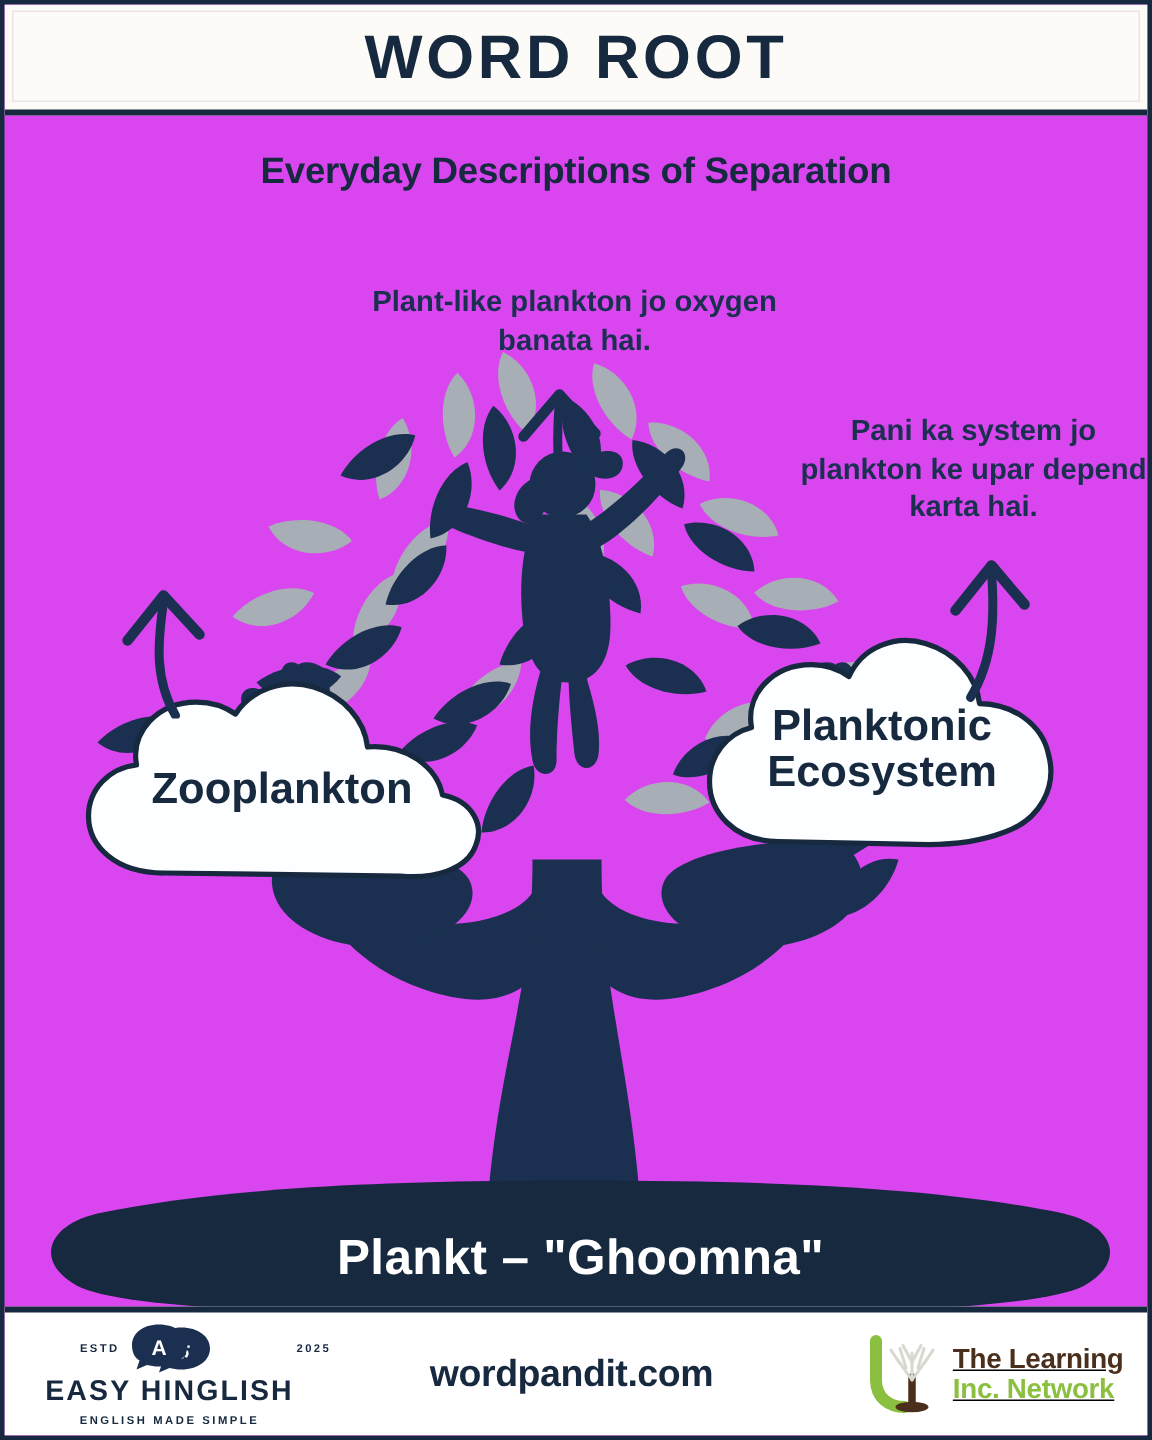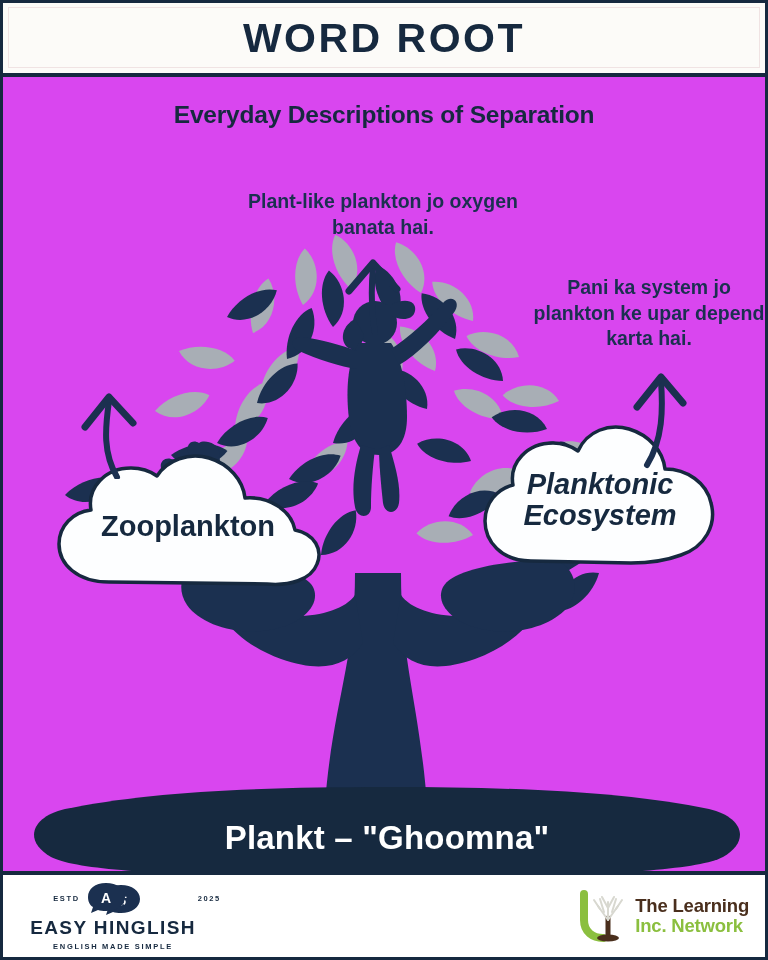--- a/index.html
+++ b/index.html
@@ -121,21 +121,21 @@
     text-align: center;
     font-weight: 800;
     color: #16293f;
     line-height: 1.06;
     pointer-events: none;
   }
   .cloud-phyto { left: 242px; top: 292px; width: 292px; height: 150px; }
   .cloud-phyto .cloud-label { font-size: 29px; padding-top: 14px; box-sizing: border-box; }
   .cloud-zoo   { left: 48px;  top: 447px; width: 274px; height: 142px; }
   .cloud-zoo .cloud-label { font-size: 29px; padding-top: 10px; box-sizing: border-box; }
-  .cloud-eco   { left: 474px; top: 418px; width: 246px; height: 150px; font-style: italic; }
+  .cloud-eco   { left: 462px; top: 418px; width: 246px; height: 150px; }
   .cloud-eco .cloud-label { font-size: 29px; padding-top: 8px; box-sizing: border-box; }
 
   
   .root-banner {
     position: absolute;
     left: 0; top: 782px;
     width: 768px;
     height: 92px;
     z-index: 6;
   }
@@ -213,20 +213,21 @@
   }
 
   
   .logo-tln {
     display: flex;
     align-items: center;
     gap: 7px;
     width: 190px;
     justify-content: flex-end;
     padding-right: 4px;
+    text-decoration: underline;
   }
   .tln-text { line-height: 1.08; }
   .tln-l1 {
     font-size: 18.5px;
     font-weight: 800;
     color: #4a2f1d;
     letter-spacing: -0.2px;
   }
   .tln-l2 {
     font-size: 18.5px;
@@ -524,20 +525,21 @@
           <path d="M18,1 C29,1 37,7 37,15 C37,23 29,29 18,29 C15,29 12,28.6 10,28
                    L3,31 L5,25 C1.5,23 0,19 0,15 C0,7 7,1 18,1 Z" fill="#1b3050"></path>
           <text x="18" y="21" font-size="14" font-weight="800" fill="#ffffff" text-anchor="middle" font-family="'Liberation Sans', sans-serif">A</text>
         </svg>
         <span class="eh-estd">2025</span>
       </div>
       <div class="eh-name">EASY HINGLISH</div>
       <div class="eh-tag">ENGLISH MADE SIMPLE</div>
     </div>
 
+    <div class="footer-url">wordpandit.com</div>
 
     <div class="logo-tln">
       <svg width="50" height="52" viewBox="0 0 50 52">
         <path d="M6,4 L6,30 C6,42 15,48 25,48" stroke="#8bbf3f" stroke-width="8" fill="none" stroke-linecap="round"></path>
         <path d="M30,48 L30,28" stroke="#4a2f1d" stroke-width="5" fill="none" stroke-linecap="round"></path>
         <g stroke="#d8d8d0" stroke-width="2" fill="none" stroke-linecap="round">
           <path d="M30,30 L20,16"></path>
             <path d="M30,30 L40,16"></path>
           <path d="M30,28 L30,12"></path>
             <path d="M22,19 L16,10"></path>

